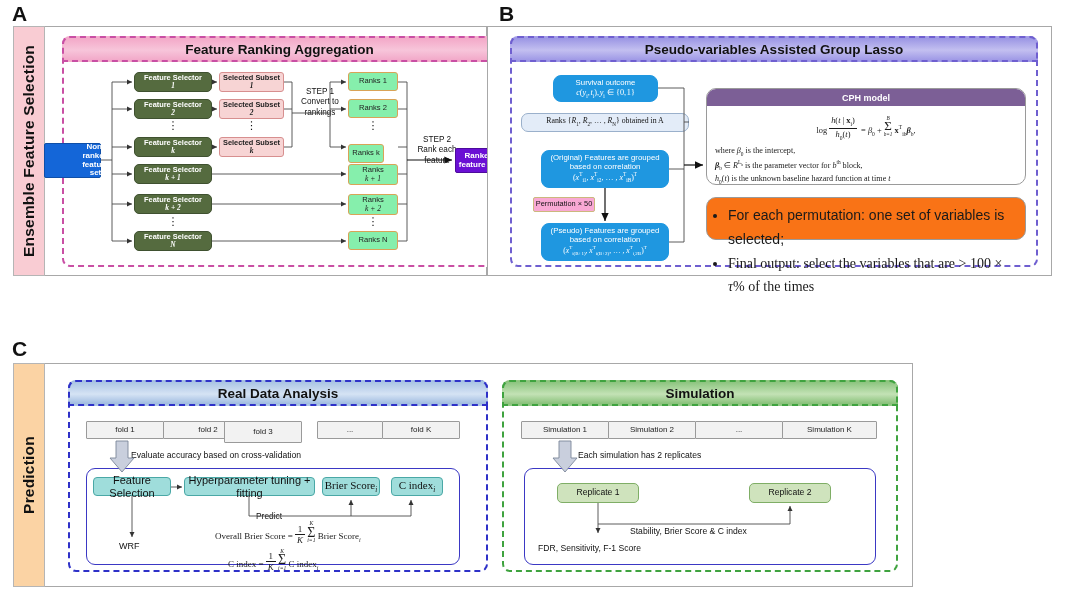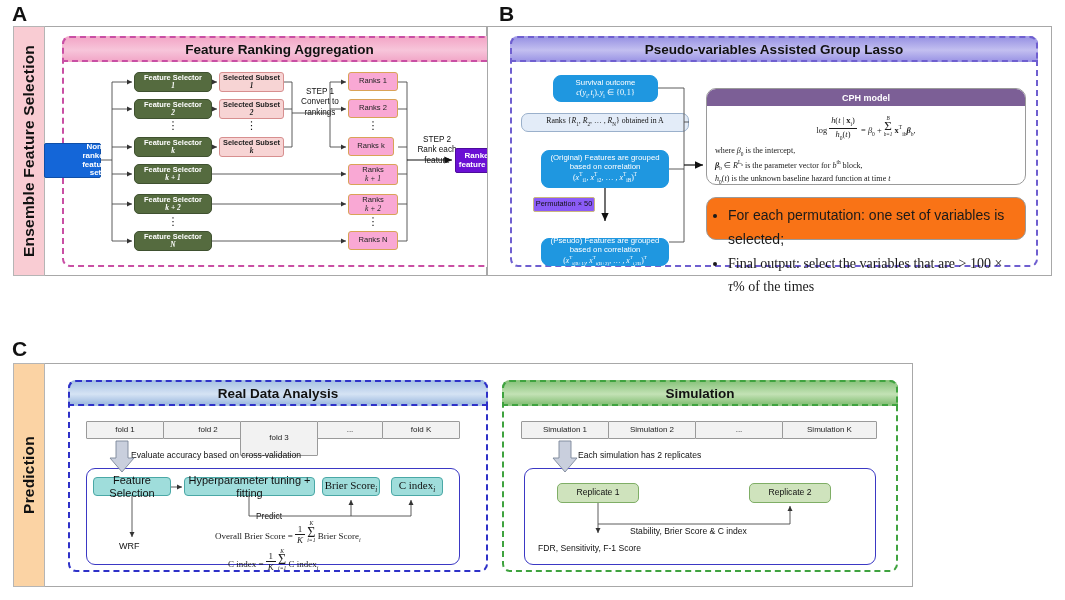--- a/index.html
+++ b/index.html
@@ -41,31 +41,31 @@
   .hdr-green{background:linear-gradient(to bottom,#8cc47f 0%,#c3e2b5 55%,#87c078 100%);
             border:2px dashed #3fa33f;}
 
   
   .node{position:absolute;box-sizing:border-box;display:flex;flex-direction:column;
         align-items:center;justify-content:center;text-align:center;line-height:1.12;}
   .n-green{background:#556b3f;border:1px solid #3f5130;color:#fff;border-radius:5px;
            font-size:7.4px;font-weight:bold;}
   .n-pink{background:#f7d4d4;border:1px solid #d78f8f;color:#222;border-radius:3px;
           font-size:7.4px;font-weight:bold;}
-  .n-orange{background:#f9a8d4;border:1px solid #d9a357;color:#222;border-radius:3px;
+  .n-orange{background:#86efac;border:1px solid #d9a357;color:#222;border-radius:3px;
             font-size:7.6px;}
   .n-blue-solid{background:#1466d8;border:1px solid #0f4fa8;color:#fff;border-radius:2px;
                 font-size:8px;font-weight:bold;}
   .n-purple-solid{background:#6a0fd4;border:1px solid #4d0b9c;color:#fff;border-radius:2px;
                   font-size:8px;font-weight:bold;}
   .n-cyan{background:#1f97e0;border:1px solid #1f97e0;color:#fff;border-radius:8px;
           font-size:7.8px;}
   .n-lightblue{background:#e3ecf8;border:1px solid #9ab0cb;color:#111;border-radius:7px;
                font-size:8px;}
-  .n-cream{background:#8b5cf6;border:1px solid #cbb87e;color:#111;border-radius:2px;font-size:7.4px;}
+  .n-cream{background:#f9a8d4;border:1px solid #cbb87e;color:#111;border-radius:2px;font-size:7.4px;}
   .n-teal{background:#9fdddb;border:1px solid #4aa8a6;color:#111;border-radius:4px;font-size:11px;}
   .n-lightgreen{background:#cfe3bd;border:1px solid #7fae66;color:#111;border-radius:5px;font-size:8.6px;}
   .n-gray{background:#f2f2f2;border:1px solid #9a9a9a;color:#222;border-radius:1px;font-size:8px;}
 
   .cph-card{position:absolute;box-sizing:border-box;border:1px solid #9a9a9a;border-radius:10px;
             background:#fff;overflow:hidden;}
   .cph-head{height:17px;background:#7c5f96;color:#fff;font-weight:bold;font-size:9px;
             display:flex;align-items:center;justify-content:center;}
   .cph-body{padding:4px 8px;font-size:8.4px;line-height:1.45;}
   .bullets{position:absolute;box-sizing:border-box;border:1px solid #9a9a9a;border-radius:10px;
@@ -163,21 +163,21 @@
     <div>rankings</div>
   </div>
 
   <div class="node n-orange" style="left:348px;top:72px;width:50px;height:19px;">
     <div>Ranks 1</div>
   </div>
   <div class="node n-orange" style="left:348px;top:99px;width:50px;height:19px;">
     <div>Ranks 2</div>
   </div>
   <div class="dots" style="left:348px;top:123px;width:50px;">⋮</div>
-  <div class="node n-orange" style="left:348px;top:137px;width:46px;height:19px;">
+  <div class="node n-orange" style="left:348px;top:144px;width:36px;height:19px;">
     <div>Ranks k</div>
   </div>
   <div class="node n-orange" style="left:348px;top:164px;width:50px;height:21px;">
     <div>Ranks</div>
     <div class="m">k + 1</div>
   </div>
   <div class="node n-orange" style="left:348px;top:194px;width:50px;height:21px;">
     <div>Ranks</div>
     <div class="m">k + 2</div>
   </div>
@@ -223,21 +223,21 @@
     <div>based on correlation</div>
     <div class="mu" style="font-size:8px;font-weight:normal;">
       (<i>x</i><sup>T</sup><sub>i1</sub>, <i>x</i><sup>T</sup><sub>i2</sub>, … , <i>x</i><sup>T</sup><sub>iB</sub>)<sup>T</sup>
     </div>
   </div>
 
   <div class="node n-cream" style="left:533px;top:197px;width:62px;height:15px;">
     <div>Permutation × 50</div>
   </div>
 
-  <div class="node n-cyan" style="left:541px;top:238px;width:128px;height:28px;">
+  <div class="node n-cyan" style="left:541px;top:223px;width:128px;height:38px;">
     <div>(Pseudo) Features are grouped</div>
     <div>based on correlation</div>
     <div class="mu" style="font-size:7.6px;font-weight:normal;">
       (<i>x</i><sup>T</sup><sub>i(B+1)</sub>, <i>x</i><sup>T</sup><sub>i(B+2)</sub>, … , <i>x</i><sup>T</sup><sub>i,2B</sub>)<sup>T</sup>
     </div>
   </div>
 
   <div class="cph-card" style="left:706px;top:88px;width:320px;height:97px;">
     <div class="cph-head">CPH model</div>
     <div class="cph-body">
@@ -272,21 +272,21 @@
   <div class="dashpanel blue" style="left:68px;top:380px;width:420px;height:192px;">
     <div class="panel-header hdr-blue" style="width:420px;">Real Data Analysis</div>
   </div>
 
   <div class="node n-gray" style="left:86px;top:421px;width:78px;height:18px;">
       <div>fold 1</div>
     </div>
   <div class="node n-gray" style="left:163px;top:421px;width:78px;height:18px;padding-left:12px;">
       <div>fold 2</div>
     </div>
-  <div class="node n-gray" style="left:240px;top:421px;width:78px;height:35px;">
+  <div class="node n-gray" style="left:224px;top:421px;width:78px;height:22px;">
       <div>fold 3</div>
     </div>
   <div class="node n-gray" style="left:317px;top:421px;width:66px;height:18px;">
       <div>...</div>
     </div>
   <div class="node n-gray" style="left:382px;top:421px;width:78px;height:18px;">
       <div>fold K</div>
     </div>
 
   <div class="plain" style="left:131px;top:450px;">Evaluate accuracy based on cross-validation</div>

